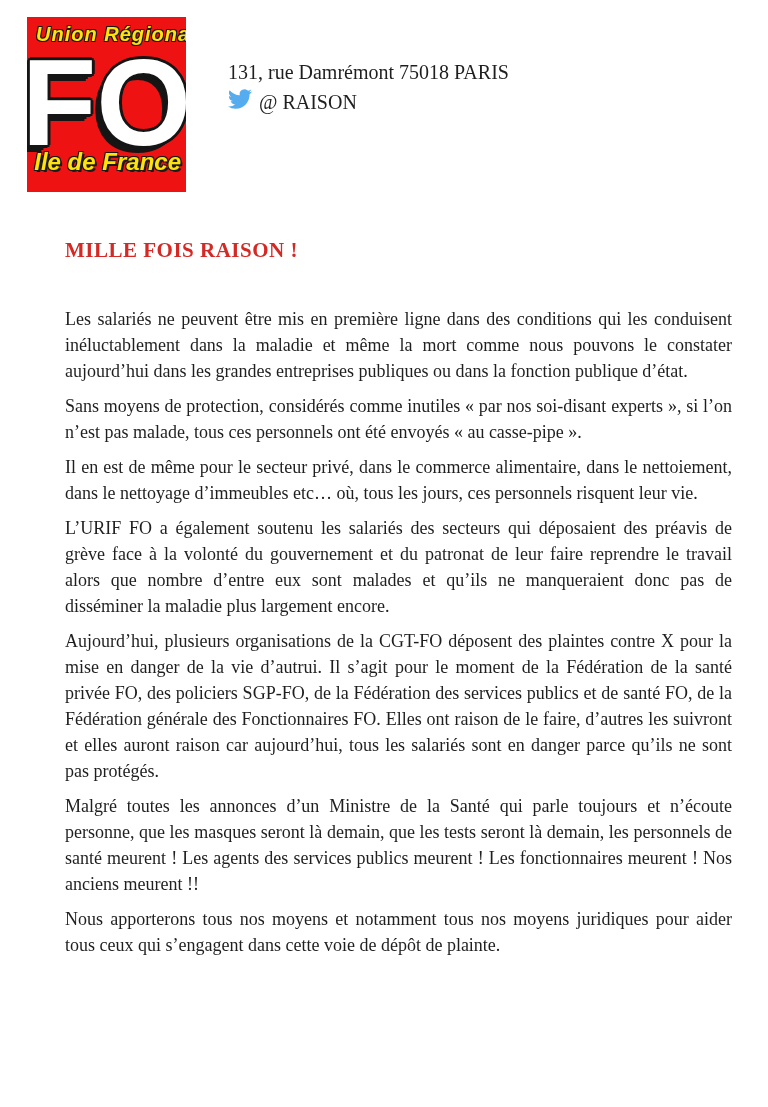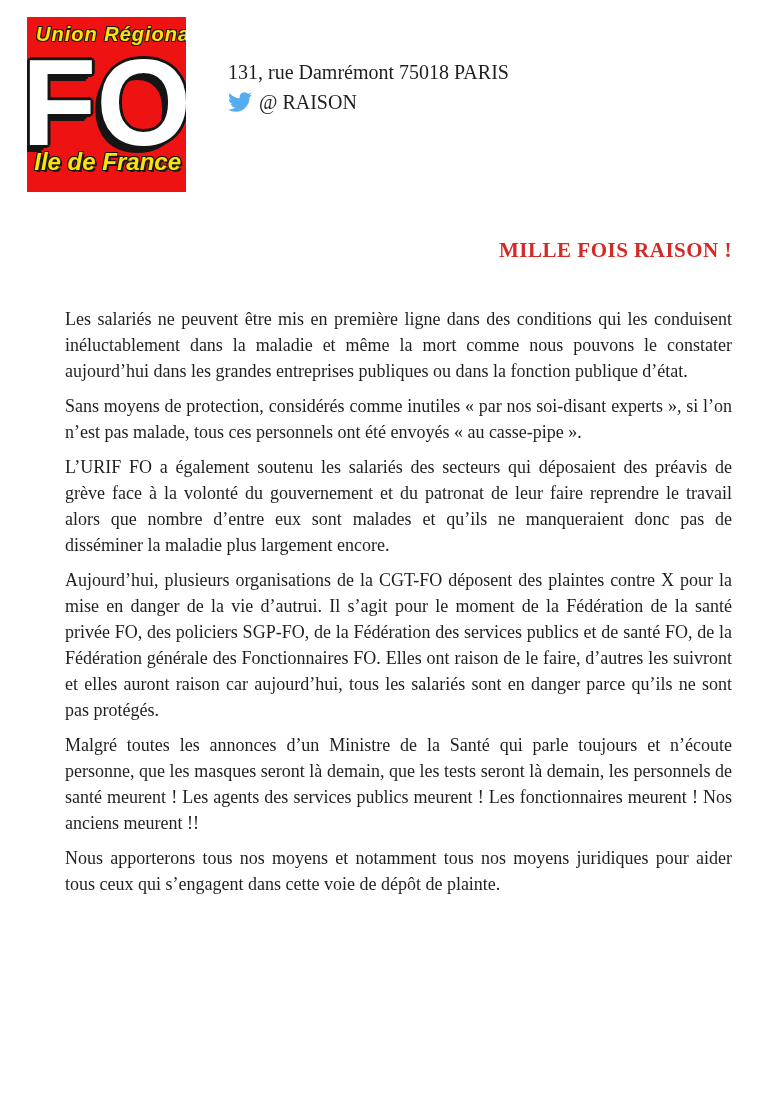--- a/index.html
+++ b/index.html
@@ -78,37 +78,37 @@
   .contact {
     position: absolute;
     left: 228px;
     top: 57px;
     font-size: 20px;
     line-height: 30px;
     color: #1f1f1f;
   }
   .contact-row {
     display: flex;
-    align-items: center;
+    align-items: flex-start;
   }
   .twitter-icon {
     width: 24px;
     height: 24px;
     margin-right: 7px;
     flex: 0 0 auto;
   }
 
   
   .content {
     margin-left: 65px;
     width: 667px;
   }
   .doc-title {
     margin-top: 46px;
-    text-align: right;
+    text-align: left;
     font-weight: 700;
     font-size: 21px;
     line-height: 24px;
     color: #d42a26;
     letter-spacing: 0.5px;
   }
   .body-text {
     margin-top: 44px;
     text-align: justify;
     font-size: 18px;
@@ -144,20 +144,21 @@
     </div>
 
   </div>
 
   <div class="content">
     <div class="doc-title">MILLE FOIS RAISON&nbsp;!</div>
 
     <div class="body-text">
       <p>Les salariés ne peuvent être mis en première ligne dans des conditions qui les conduisent inéluctablement dans la maladie et même la mort comme nous pouvons le constater aujourd’hui dans les grandes entreprises publiques ou dans la fonction publique d’état.</p>
       <p>Sans moyens de protection, considérés comme inutiles «&nbsp;par nos soi-disant experts&nbsp;», si l’on n’est pas malade, tous ces personnels ont été envoyés «&nbsp;au casse-pipe&nbsp;».</p>
+      <p>Il en est de même pour le secteur privé, dans le commerce alimentaire, dans le nettoiement, dans le nettoyage d’immeubles etc… où, tous les jours, ces personnels risquent leur vie.</p>
       <p>L’URIF FO a également soutenu les salariés des secteurs qui déposaient des préavis de grève face à la volonté du gouvernement et du patronat de leur faire reprendre le travail alors que nombre d’entre eux sont malades et qu’ils ne manqueraient donc pas de disséminer la maladie plus largement encore.</p>
       <p>Aujourd’hui, plusieurs organisations de la CGT-FO déposent des plaintes contre X pour la mise en danger de la vie d’autrui. Il s’agit pour le moment de la Fédération de la santé privée FO, des policiers SGP-FO, de la Fédération des services publics et de santé FO, de la Fédération générale des Fonctionnaires FO. Elles ont raison de le faire, d’autres les suivront et elles auront raison car aujourd’hui, tous les salariés sont en danger parce qu’ils ne sont pas protégés.</p>
       <p>Malgré toutes les annonces d’un Ministre de la Santé qui parle toujours et n’écoute personne, que les masques seront là demain, que les tests seront là demain, les personnels de santé meurent&nbsp;! Les agents des services publics meurent&nbsp;! Les fonctionnaires meurent&nbsp;! Nos anciens meurent&nbsp;!!</p>
       <p>Nous apporterons tous nos moyens et notamment tous nos moyens juridiques pour aider tous ceux qui s’engagent dans cette voie de dépôt de plainte.</p>
     </div>
   </div>
 
 </div>
 
 </body></html>

